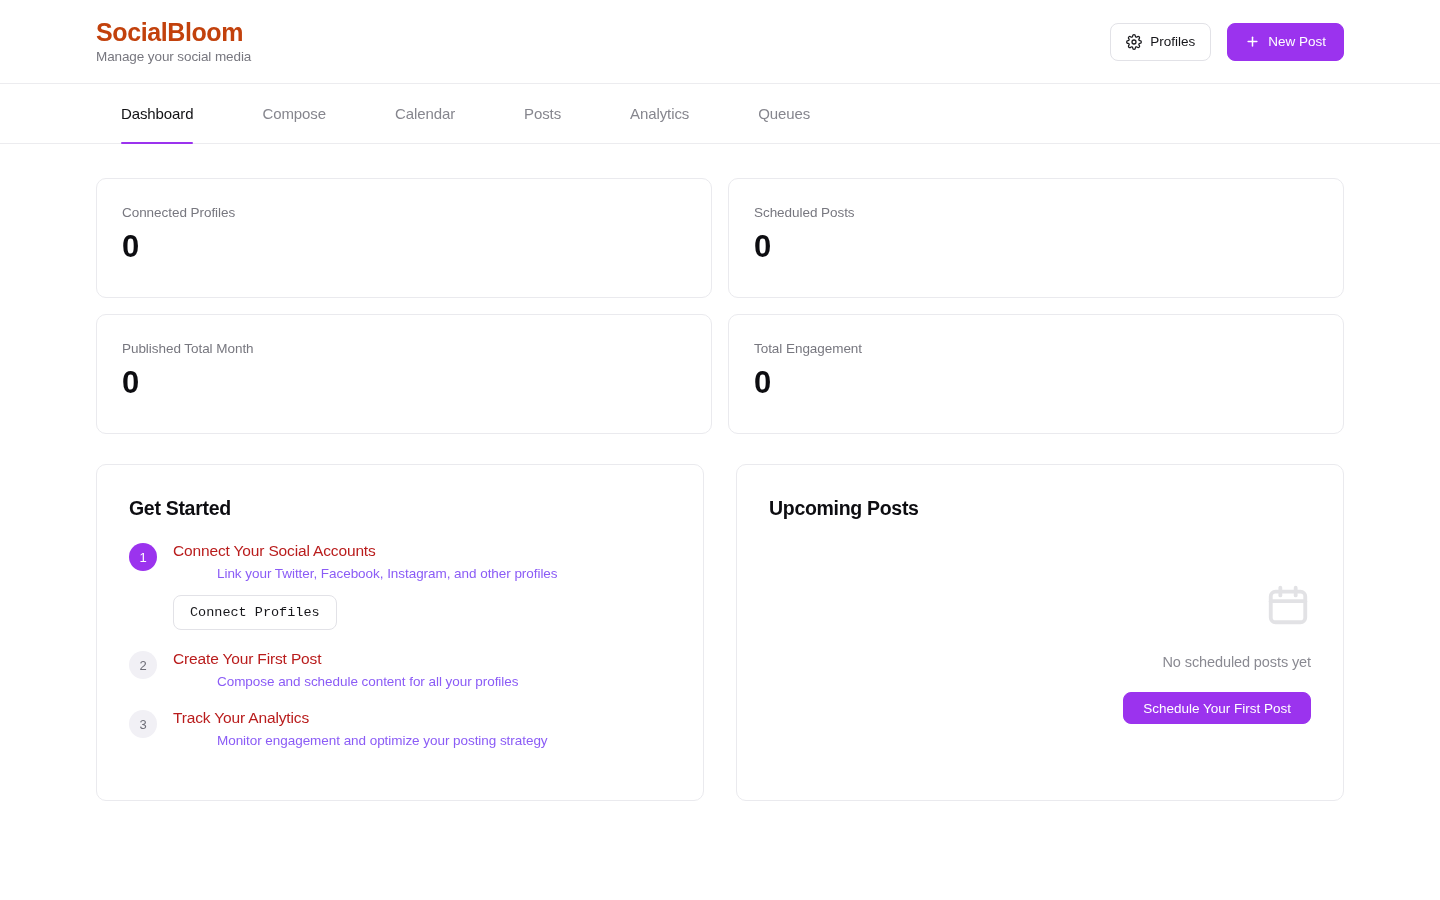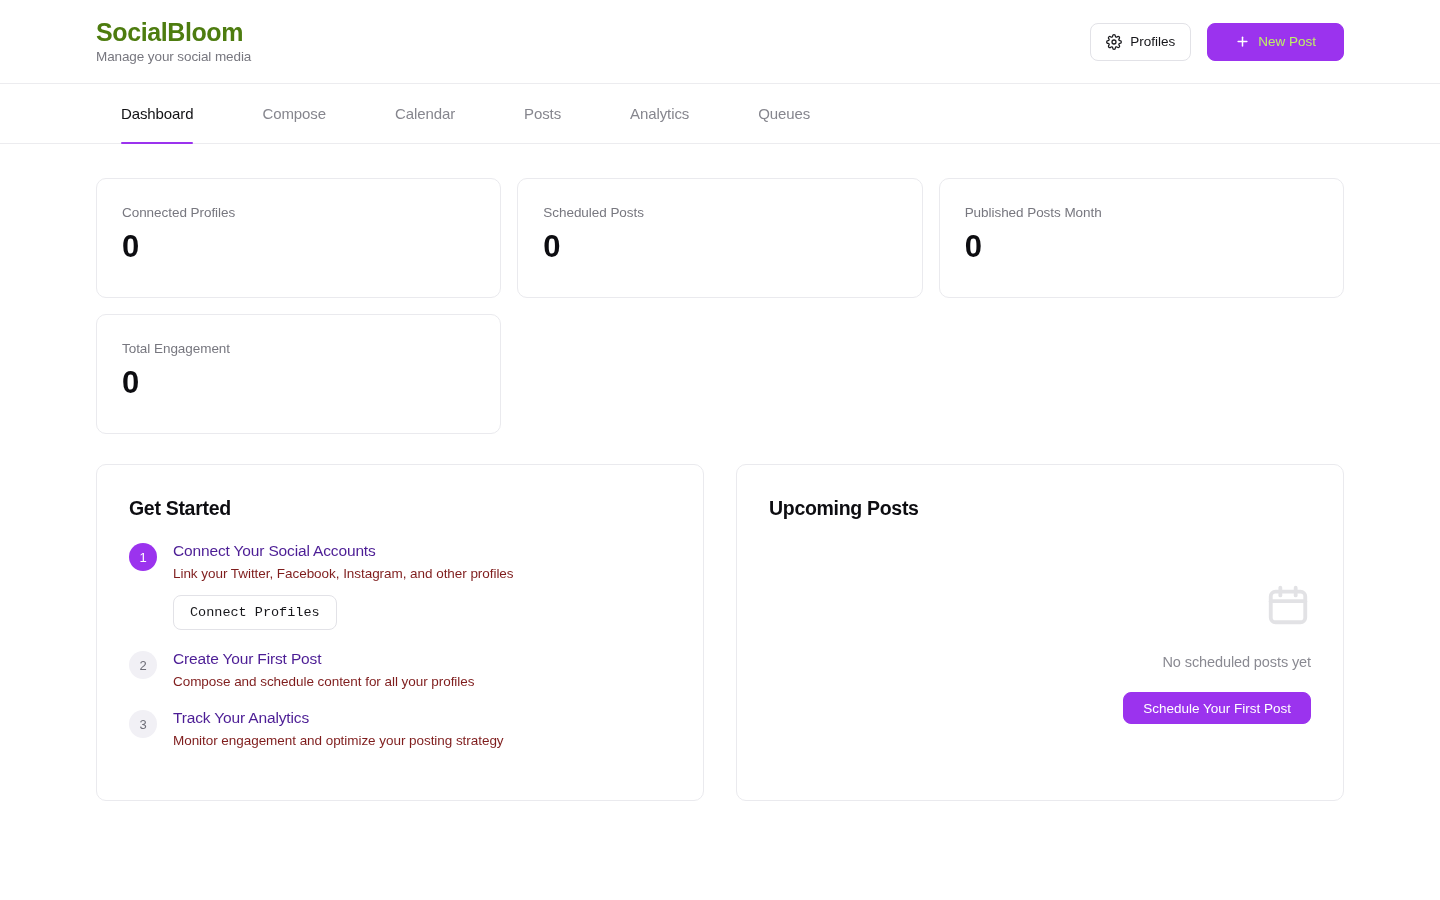--- a/index.html
+++ b/index.html
@@ -21,21 +21,21 @@
     align-items: center;
     justify-content: space-between;
     border-bottom: 1px solid #ececef;
     background: #fff;
   }
   .brand-block { display: flex; flex-direction: column; gap: 3px; }
   .brand-title {
     font-size: 25px;
     font-weight: 700;
     letter-spacing: -0.4px;
-    color: #4d7c0f;
+    color: #c2410c;
     line-height: 1.1;
   }
   .brand-subtitle {
     font-size: 13.5px;
     color: #77777f;
     letter-spacing: -0.1px;
     text-align: center;
   }
 
   .header-actions { display: flex; align-items: center; gap: 16px; margin-left: 28px; }
@@ -53,24 +53,24 @@
   }
   .btn-outline {
     height: 38px;
     padding: 0 15px;
     background: #fff;
     border: 1px solid #e2e2e7;
     color: #16161a;
   }
   .btn-primary {
     height: 38px;
-    padding: 0 27px;
+    padding: 0 17px;
     background: #9b33ee;
     border: 1px solid #9b33ee;
-    color: #bef264;
+    color: #ffffff;
     font-weight: 500;
   }
   .icon { display: inline-flex; align-items: center; justify-content: center; }
 
   
   .tab-bar {
     height: 60px;
     padding: 0 96px;
     display: flex;
     align-items: stretch;
@@ -102,21 +102,21 @@
     border-radius: 2px;
   }
 
   
   .main {
     padding: 34px 96px 0 96px;
   }
 
   .stats-row {
     display: grid;
-    grid-template-columns: repeat(3, 1fr);
+    grid-template-columns: repeat(2, 1fr);
     gap: 16px;
   }
   .stat-card {
     border: 1px solid #eaeaee;
     border-radius: 10px;
     background: #fff;
     padding: 26px 25px 24px 25px;
     min-height: 120px;
   }
   .stat-label {
@@ -163,27 +163,28 @@
     font-size: 13px;
     font-weight: 500;
     margin-top: 1px;
     background: #f1f0f5;
     color: #6e6e78;
   }
   .step-badge.active { background: #9b33ee; color: #ffffff; }
   .step-body { display: flex; flex-direction: column; gap: 6px; }
   .step-title {
     font-size: 15.5px;
-    color: #4c1d95;
+    color: #b91c1c;
     letter-spacing: -0.15px;
   }
   .step-desc {
     font-size: 13.5px;
-    color: #7f1d1d;
+    color: #8b5cf6;
     letter-spacing: -0.05px;
+    margin-left: 44px;
   }
   .step-action {
     margin-top: 8px;
     align-self: flex-start;
     height: 35px;
     padding: 0 16px;
     font-size: 13.5px;
     background: #fff;
     border: 1px solid #e2e2e7;
     color: #16161a;
@@ -275,21 +276,21 @@
   <section class="stats-row">
     <div class="stat-card">
       <div class="stat-label">Connected Profiles</div>
       <div class="stat-value">0</div>
     </div>
     <div class="stat-card">
       <div class="stat-label">Scheduled Posts</div>
       <div class="stat-value">0</div>
     </div>
     <div class="stat-card">
-      <div class="stat-label">Published Posts Month</div>
+      <div class="stat-label">Published Total Month</div>
       <div class="stat-value">0</div>
     </div>
     <div class="stat-card">
       <div class="stat-label">Total Engagement</div>
       <div class="stat-value">0</div>
     </div>
   </section>
 
   <section class="panels-row">
 

